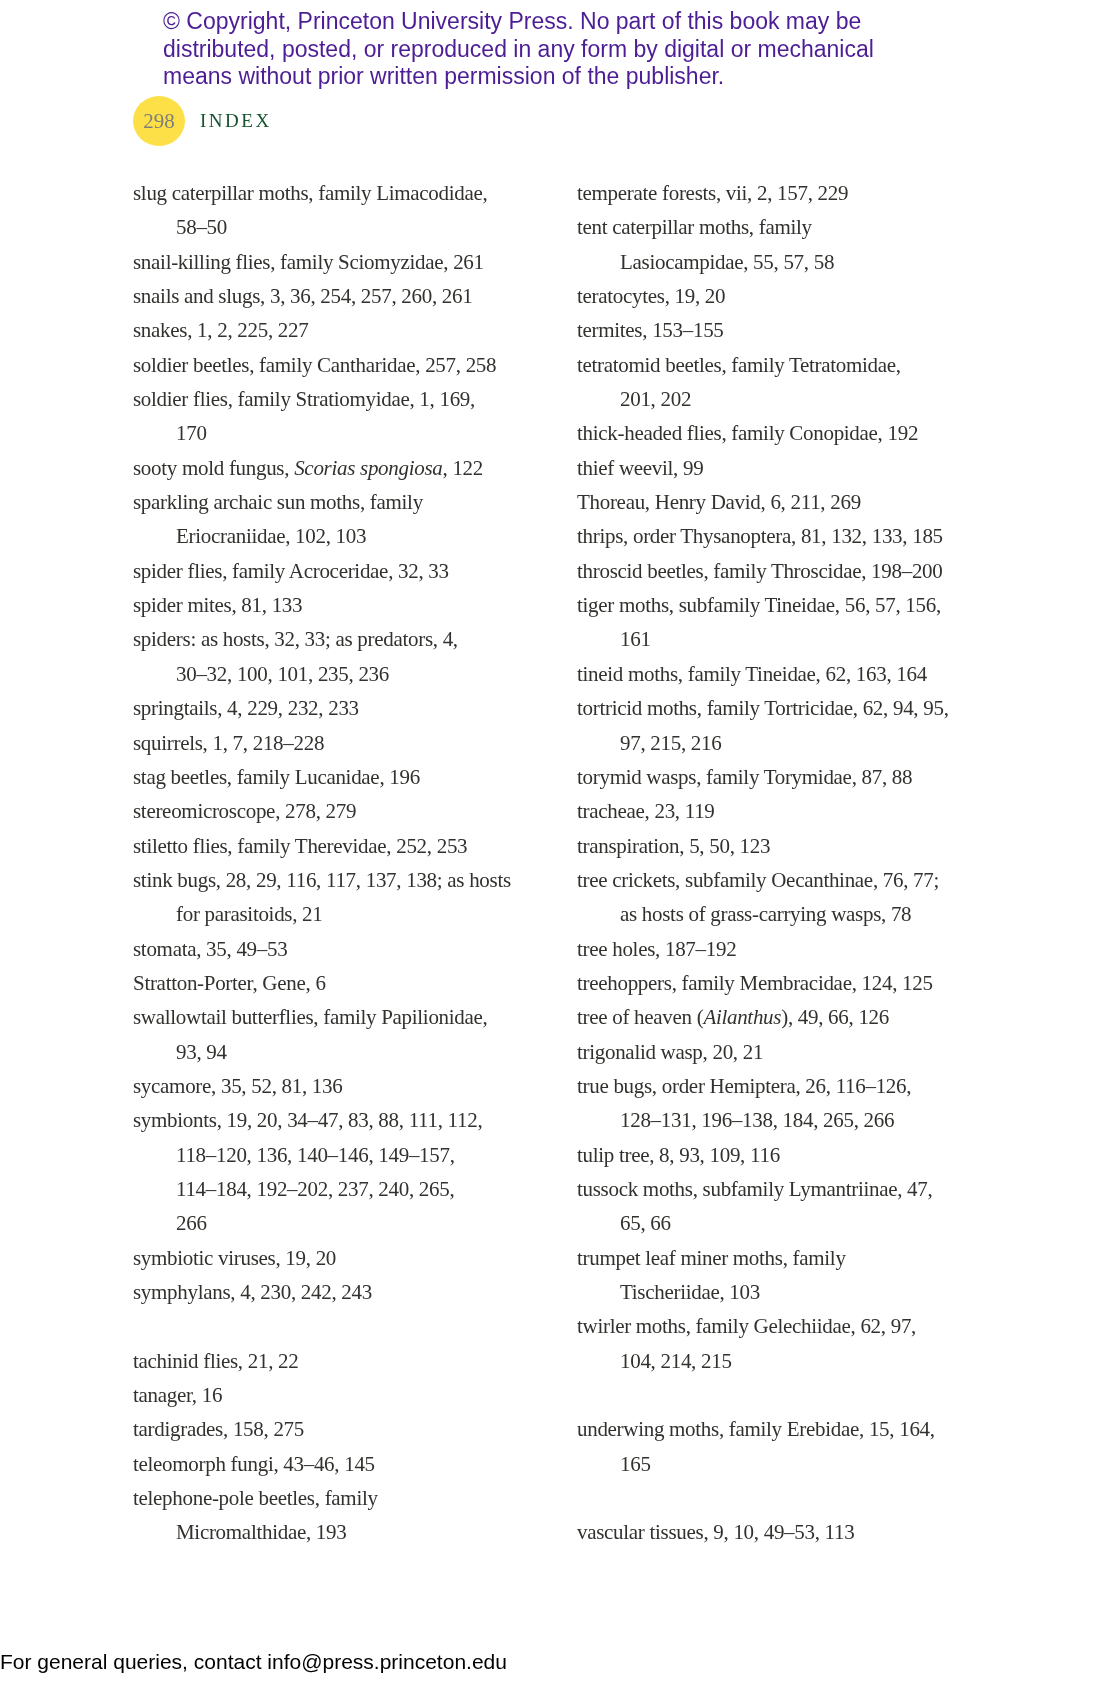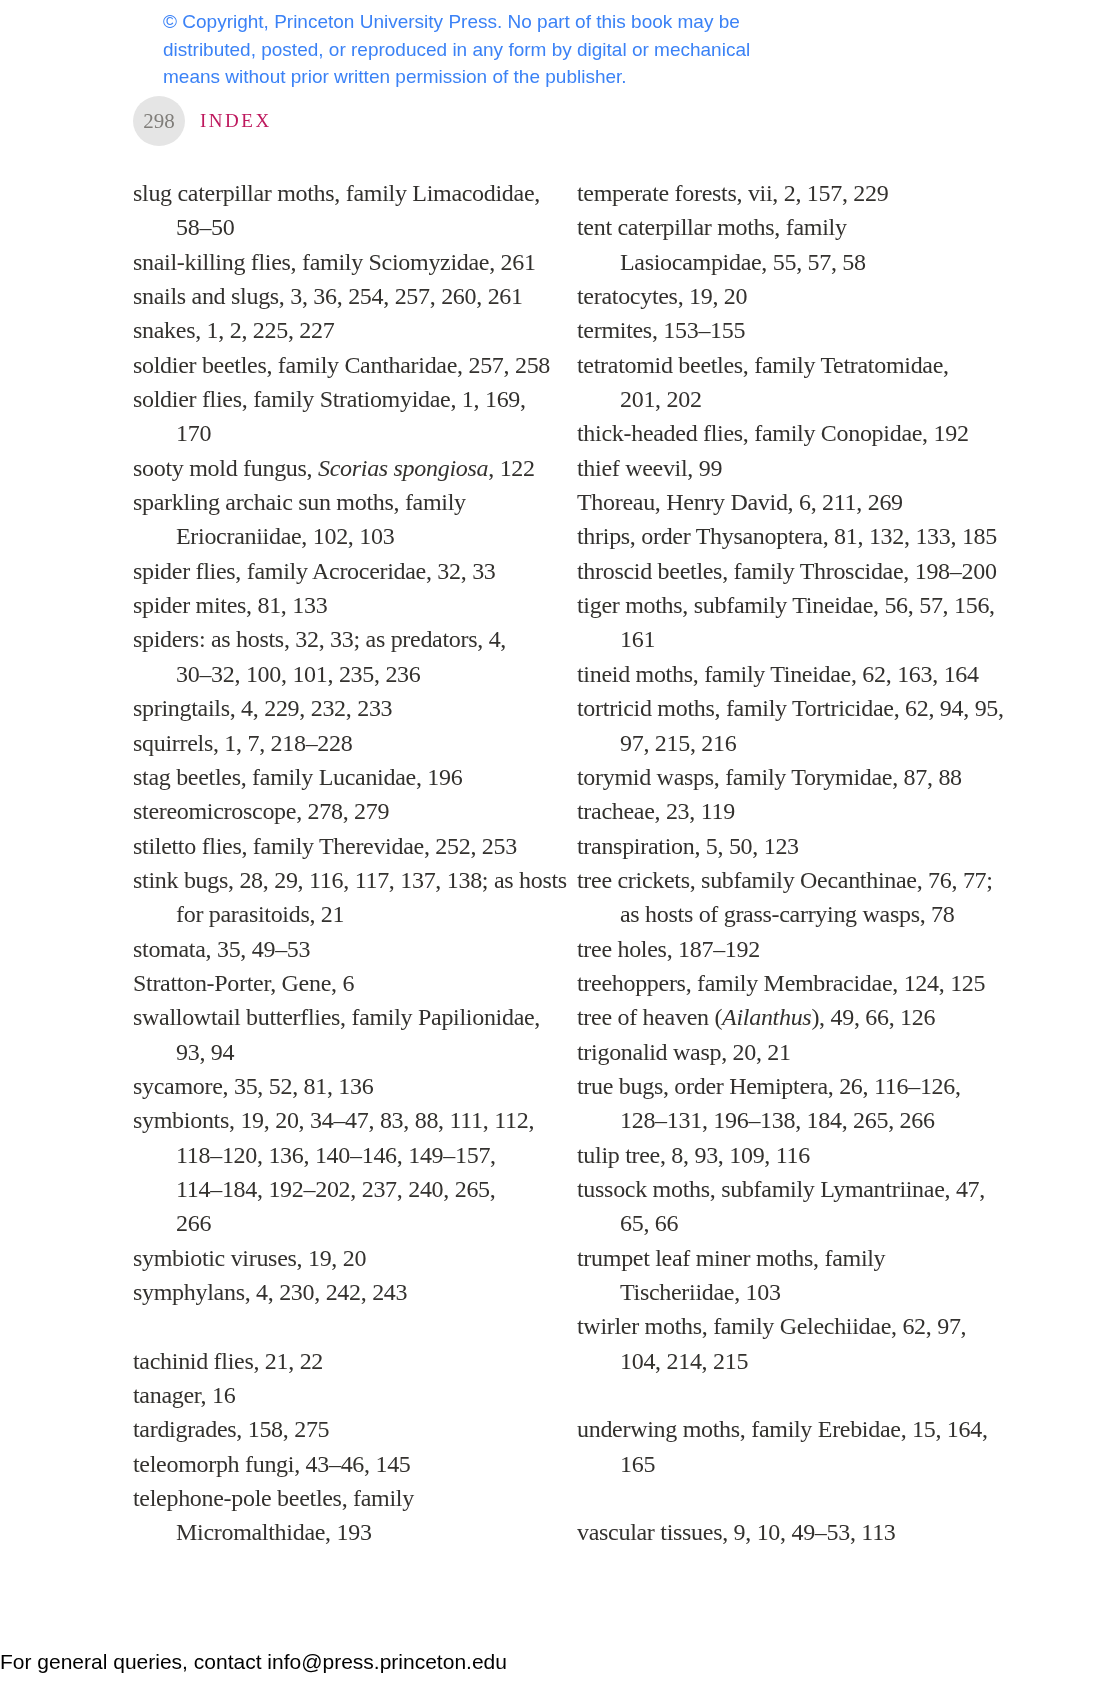--- a/index.html
+++ b/index.html
@@ -13,56 +13,56 @@
     height: 1700px;
     background: #ffffff;
     overflow: hidden;
     font-family: "Liberation Serif", serif;
   }
   .copyright {
     position: absolute;
     left: 163px;
     top: 8px;
     font-family: "Liberation Sans", sans-serif;
-    font-size: 19px;
+    font-size: 23px;
     line-height: 27.5px;
-    color: #3b82f6;
+    color: #4c1d95;
   }
   .page-header {
     position: absolute;
     left: 133px;
     top: 96px;
     height: 52px;
   }
   .page-number-badge {
     position: absolute;
     left: 0;
     top: 0;
     width: 52px;
     height: 50px;
     border-radius: 50%;
-    background: #e5e5e5;
+    background: #fde047;
     text-align: center;
     line-height: 50px;
     font-size: 21px;
     color: #7f7d79;
   }
   .index-title {
     position: absolute;
     left: 67px;
     top: 0;
     line-height: 50px;
     font-size: 19px;
     letter-spacing: 2.5px;
-    color: #be185d;
+    color: #14532d;
   }
   .col {
     position: absolute;
     top: 176px;
-    font-size: 24px;
+    font-size: 21px;
     letter-spacing: -0.3px;
     color: #33312e;
   }
   .col-left  { left: 133px; width: 444px; }
   .col-right { left: 577px; width: 523px; }
   .line {
     height: 34.35px;
     line-height: 34.35px;
     white-space: nowrap;
   }

